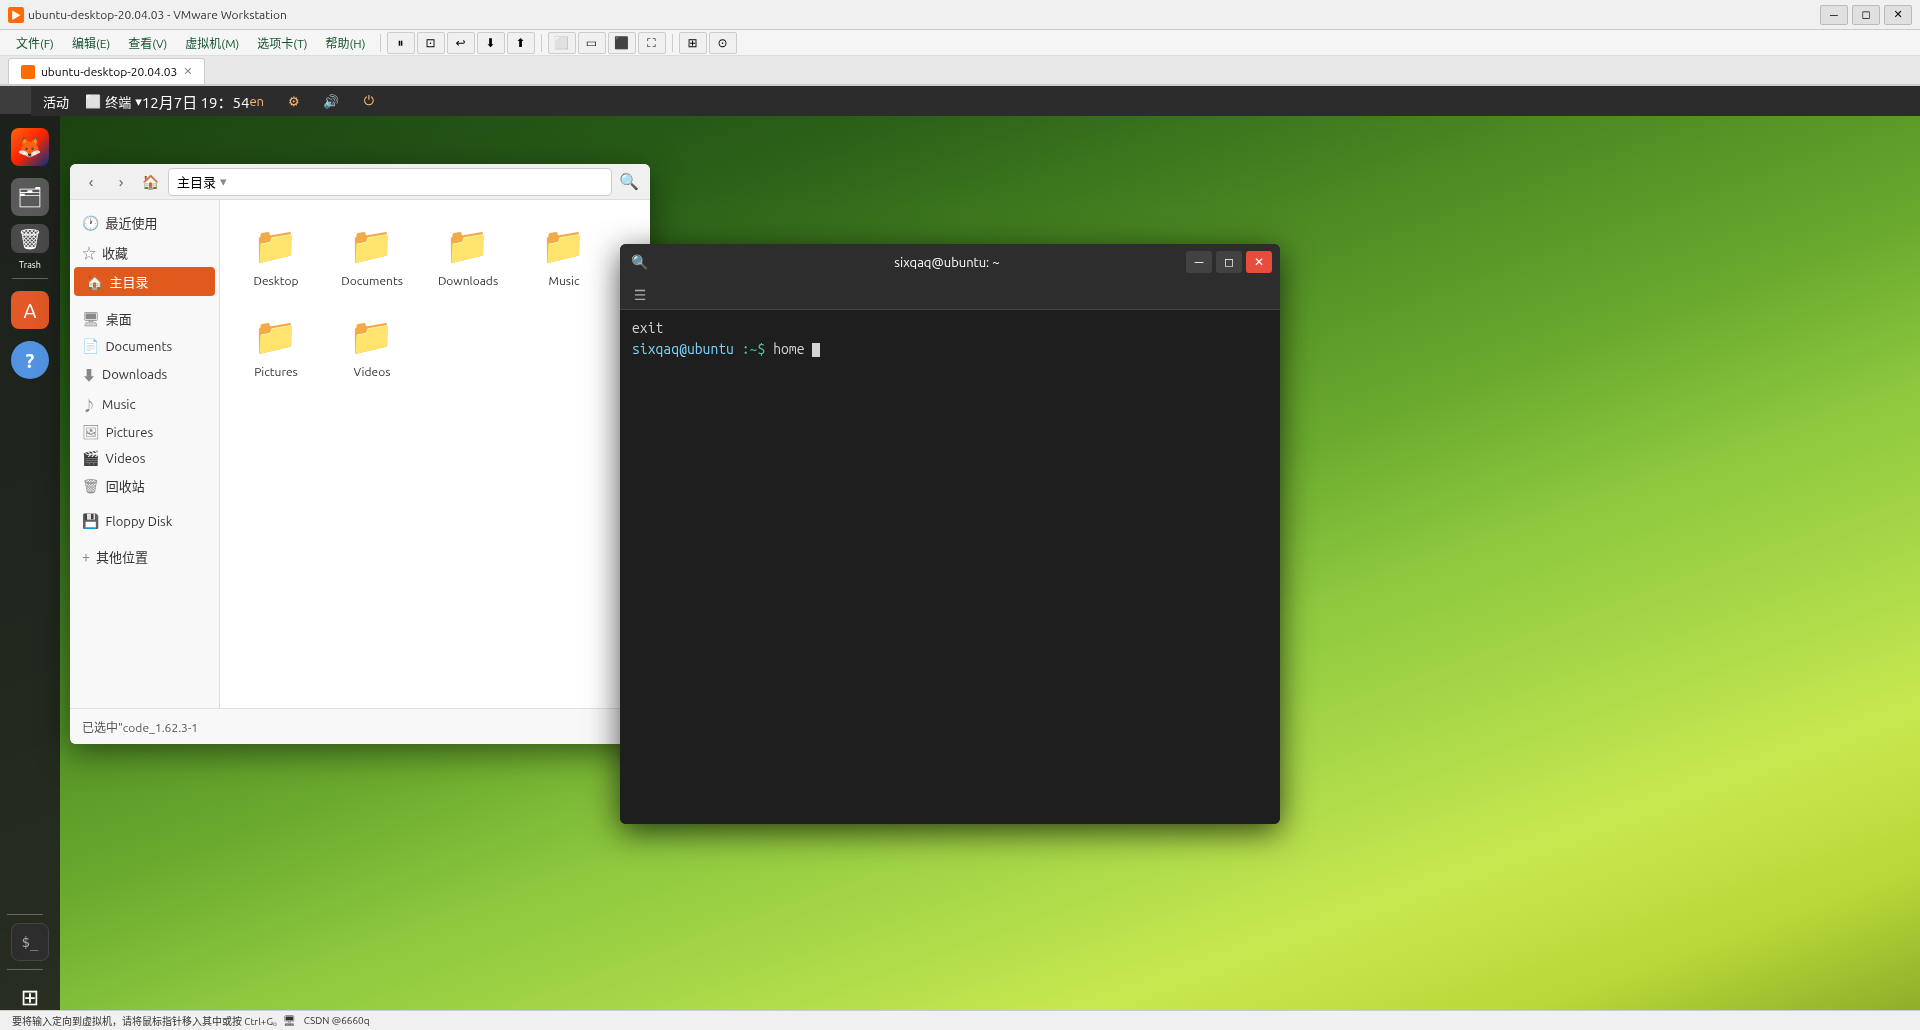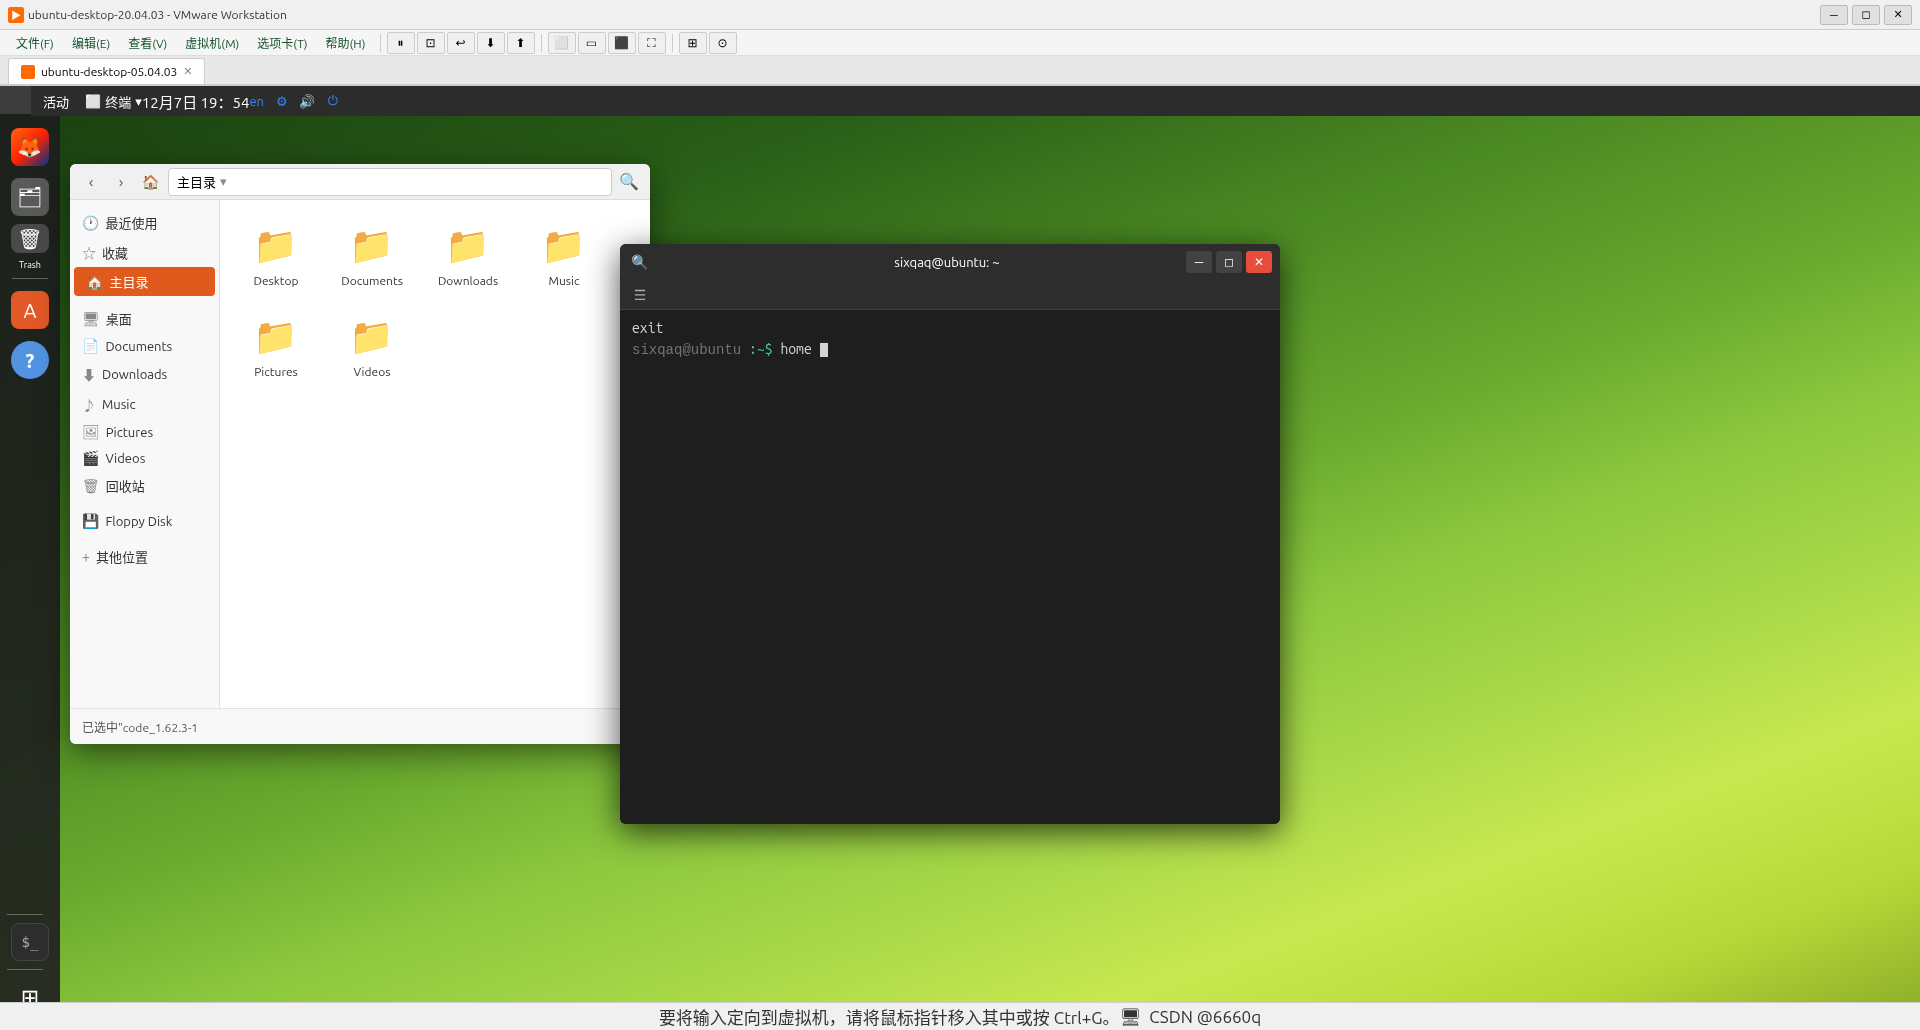--- a/index.html
+++ b/index.html
@@ -196,22 +196,22 @@
       font-size: 13px;
       cursor: pointer;
     }
     #ubuntu-topbar-center {
       color: white;
       font-size: 15px;
     }
     #ubuntu-topbar-right {
       display: flex;
       align-items: center;
-      gap: 12px;
-      color: #3b82f6;
+      gap: 24px;
+      color: #fdba74;
       font-size: 13px;
     }
 
     
     #vm-desktop {
       position: absolute;
       top: 28px;
       left: 0;
       width: 1920px;
       height: 916px;
@@ -492,51 +492,51 @@
       padding: 8px 12px;
       font-family: 'Ubuntu Mono', 'Courier New', monospace;
       font-size: 14px;
       color: #d4d4d4;
       background: #1e1e1e;
       height: calc(100% - 66px);
       overflow-y: auto;
     }
     .term-line { line-height: 1.5; margin: 0; }
     .term-prompt { color: #4ec9b0; }
-    .term-user { color: #737373; font-family: Liberation Mono, monospace; }
+    .term-user { color: #7dd3fc; }
     .term-cmd { color: #d4d4d4; }
     .term-cursor {
       display: inline-block;
       width: 8px;
       height: 14px;
       background: #d4d4d4;
       animation: blink 1s infinite;
       vertical-align: text-bottom;
     }
     @keyframes blink {
       0%, 50% { opacity: 1; }
       51%, 100% { opacity: 0; }
     }
 
     
     #vmware-statusbar {
       position: absolute;
       bottom: 0;
       left: 0;
       width: 1920px;
-      height: 28px;
+      height: 20px;
       background: #f0f0f0;
       border-top: 1px solid #ccc;
       display: flex;
       align-items: center;
       padding: 0 12px;
-      font-size: 17px;
+      font-size: 10px;
       color: #333;
       z-index: 1000;
-      justify-content: center;
+      justify-content: flex-start;
     }
 
     
     .folder-desktop { color: #e07020; }
     .folder-documents { color: #e09030; }
     .folder-downloads { color: #a070d0; }
     .folder-music { color: #e04060; }
 
     
     .deb-file-icon {
@@ -602,21 +602,21 @@
     <button class="vm-toolbar-btn">⬛</button>
     <button class="vm-toolbar-btn">⛶</button>
     <div class="vm-toolbar-sep"></div>
     <button class="vm-toolbar-btn">⊞</button>
     <button class="vm-toolbar-btn">⊙</button>
   </div>
 
   <div id="vmware-tabbar">
     <div class="vm-tab">
       <div class="vm-tab-icon"></div>
-      <span>ubuntu-desktop-05.04.03</span>
+      <span>ubuntu-desktop-20.04.03</span>
       <span class="vm-tab-close">✕</span>
     </div>
   </div>
 
   <div id="ubuntu-screen">
 
     <div id="ubuntu-topbar">
       <div id="ubuntu-topbar-left">
         <span id="ubuntu-activities">活动</span>
         <div id="ubuntu-terminal-indicator">

